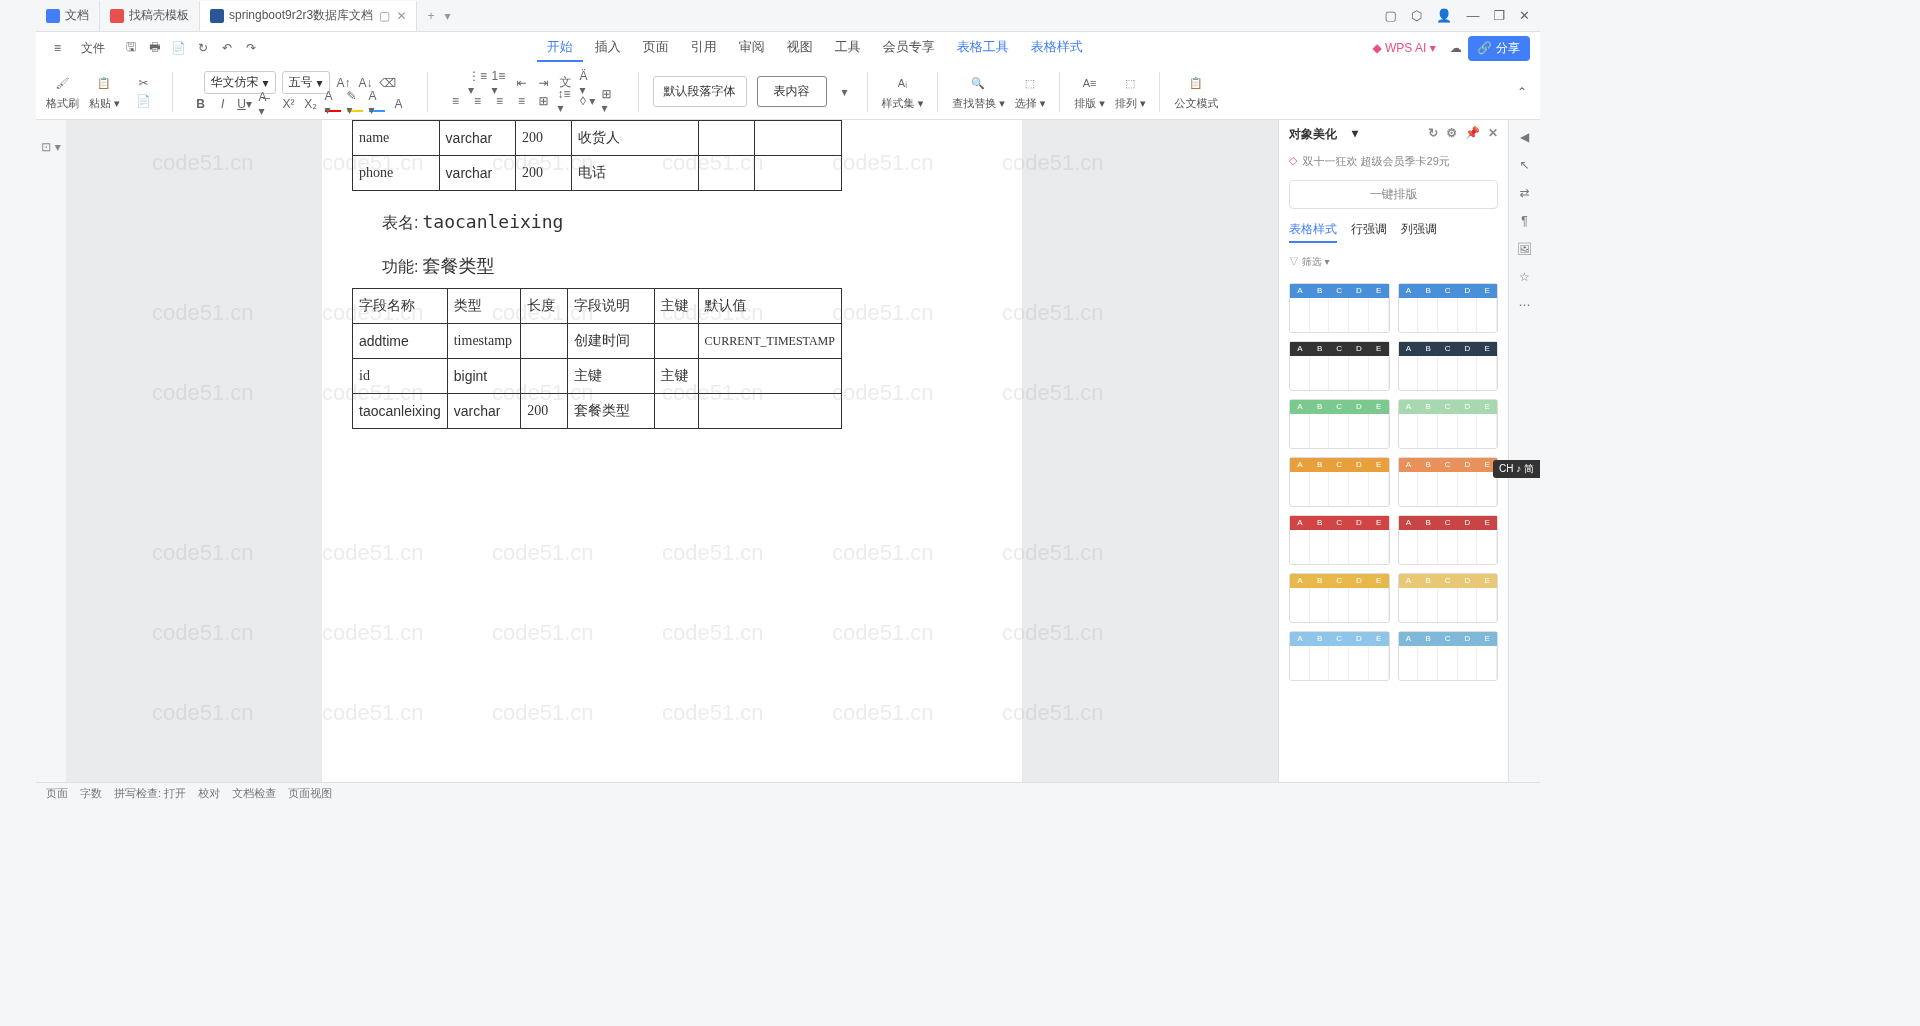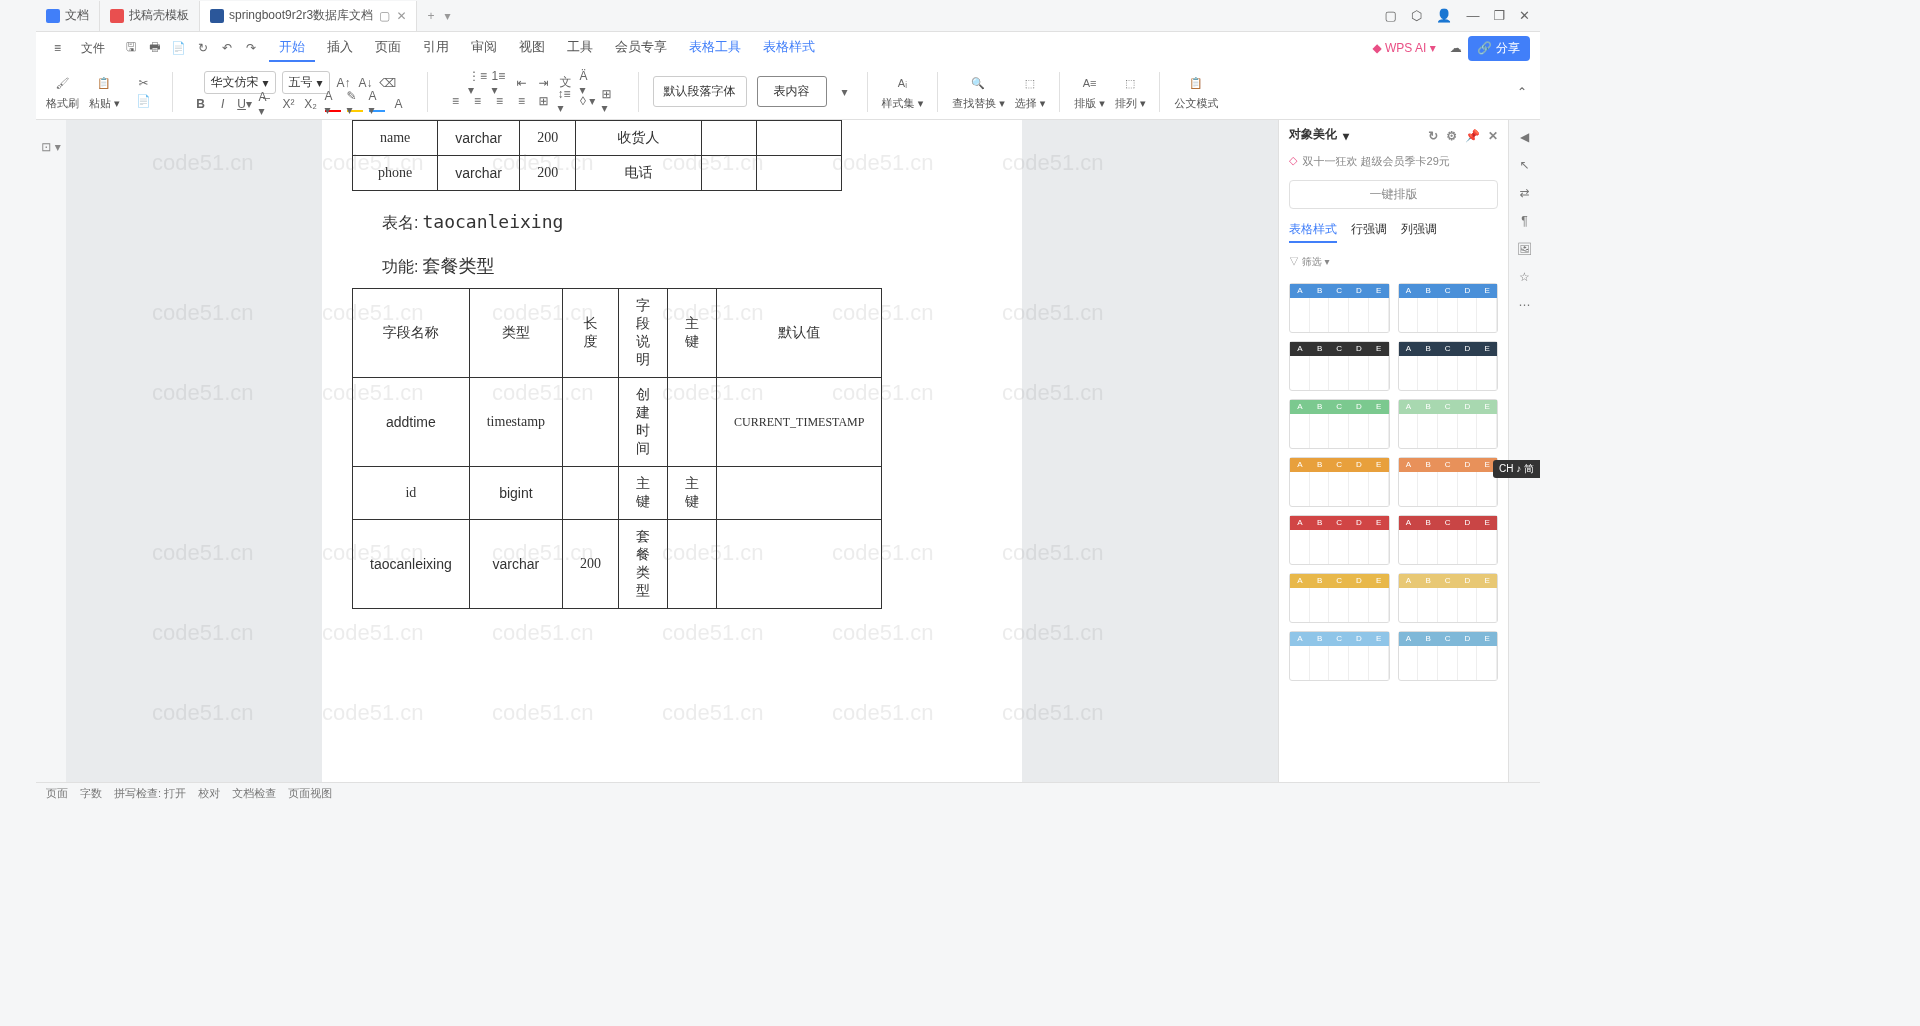--- a/index.html
+++ b/index.html
@@ -24,28 +24,28 @@
 .btn-v { display:flex; flex-direction:column; align-items:center; font-size:11px; color:#555; gap:2px; }
 .ico { width:16px; height:16px; display:inline-flex; align-items:center; justify-content:center; color:#666; }
 .ico-lg { width:22px; height:22px; }
 .sel { border:1px solid #ccc; border-radius:3px; padding:2px 6px; font-size:12px; background:#fff; display:flex; align-items:center; gap:4px; }
 .sep { width:1px; height:40px; background:#e0e0e0; margin:0 4px; }
 .workspace { flex:1; display:flex; overflow:hidden; position:relative; }
 .lgutter { width:30px; background:#f5f6f7; display:flex; flex-direction:column; align-items:center; padding-top:20px; gap:14px; color:#888; }
 .canvas { flex:1; background:#e9ebed; display:flex; justify-content:center; overflow:hidden; position:relative; }
 .page { width:700px; background:#fff; margin-top:0; padding:0 20px 30px; min-height:100%; position:relative; }
 .tbl { border-collapse:collapse; width:490px; margin:0; }
-.tbl td,.tbl th { border:1px solid #333; padding:8px 17px; text-align:center; font-size:14px; font-family:"SimSun",serif; vertical-align:middle; }
+.tbl td,.tbl th { border:1px solid #333; padding:8px 6px; text-align:left; font-size:14px; font-family:"SimSun",serif; vertical-align:middle; }
 .tbl th { font-weight:normal; }
 .underline { text-decoration-style:wavy; text-decoration-color:#d00; }
 .label-row { margin:20px 0 10px 40px; font-size:16px; font-family:"SimSun",serif; }
 .watermark { position:absolute; color:rgba(100,100,100,.12); font-size:22px; font-family:Arial; pointer-events:none; }
 .red-text { position:absolute; color:#d92020; font-size:26px; font-family:"SimSun",serif; font-weight:500; left:380px; top:308px; }
 .rpanel { width:230px; background:#fff; border-left:1px solid #e0e0e0; display:flex; flex-direction:column; }
-.rpanel-hd { display:flex; align-items:flex-end; padding:6px 10px; font-size:12px; font-weight:600; color:#333; gap:6px; }
+.rpanel-hd { display:flex; align-items:flex-start; padding:6px 10px; font-size:12px; font-weight:600; color:#333; gap:15px; }
 .rpanel-hd .tools { margin-left:auto; display:flex; gap:8px; color:#888; }
 .promo { padding:5px 10px; font-size:11px; color:#888; display:flex; gap:5px; }
 .onekey { margin:6px 10px; padding:5px; text-align:center; border:1px solid #e0e0e0; border-radius:4px; color:#888; font-size:12px; }
 .subtabs { display:flex; gap:14px; padding:6px 10px; font-size:12px; }
 .subtabs .on { color:#417ff9; border-bottom:2px solid #417ff9; padding-bottom:3px; }
 .filter { padding:6px 10px; color:#888; font-size:10px; }
 .styles-grid { display:grid; grid-template-columns:1fr 1fr; gap:8px; padding:8px 10px; overflow:auto; }
 .tstyle { height:50px; border:1px solid #ddd; border-radius:3px; display:flex; flex-direction:column; }
 .tstyle .hd { height:14px; display:flex; }
 .tstyle .hd span { flex:1; font-size:8px; color:#fff; text-align:center; line-height:14px; }
@@ -90,21 +90,21 @@
     <span class="file">≡</span>
     <span class="file">文件</span>
     <div class="qat">
       <span class="ico">🖫</span>
       <span class="ico">🖶</span>
       <span class="ico">📄</span>
       <span class="ico">↻</span>
       <span class="ico">↶</span>
       <span class="ico">↷</span>
     </div>
-    <div style="flex:1;display:flex;gap:2px">
+    <div style="flex:1;display:flex;justify-content:center;gap:2px">
       <span class="ribbon-tab primary">开始</span>
       <span class="ribbon-tab">插入</span>
       <span class="ribbon-tab">页面</span>
       <span class="ribbon-tab">引用</span>
       <span class="ribbon-tab">审阅</span>
       <span class="ribbon-tab">视图</span>
       <span class="ribbon-tab">工具</span>
       <span class="ribbon-tab">会员专享</span>
       <span class="ribbon-tab grey">表格工具</span>
       <span class="ribbon-tab grey">表格样式</span>

